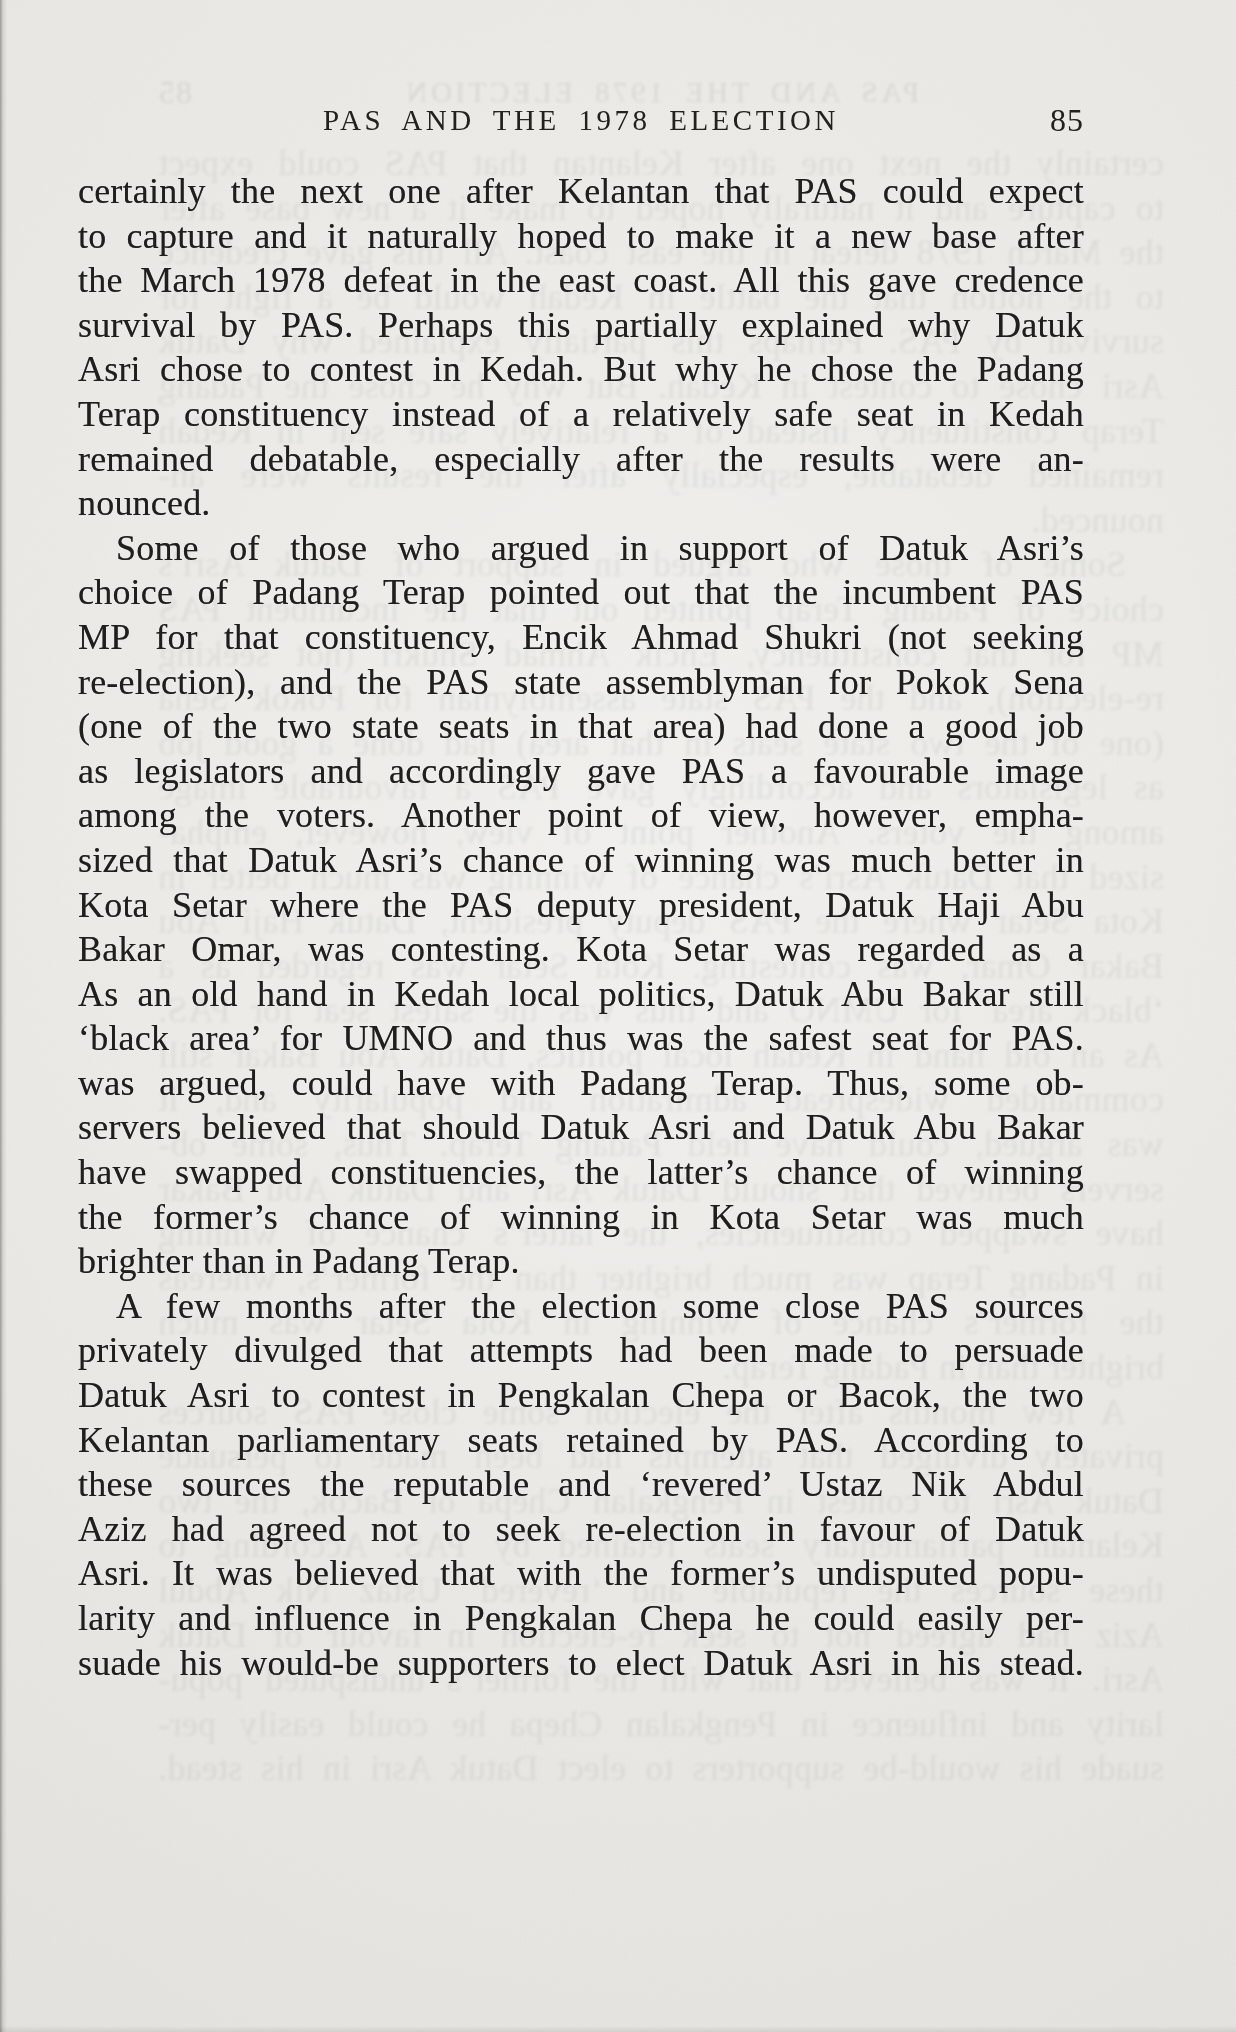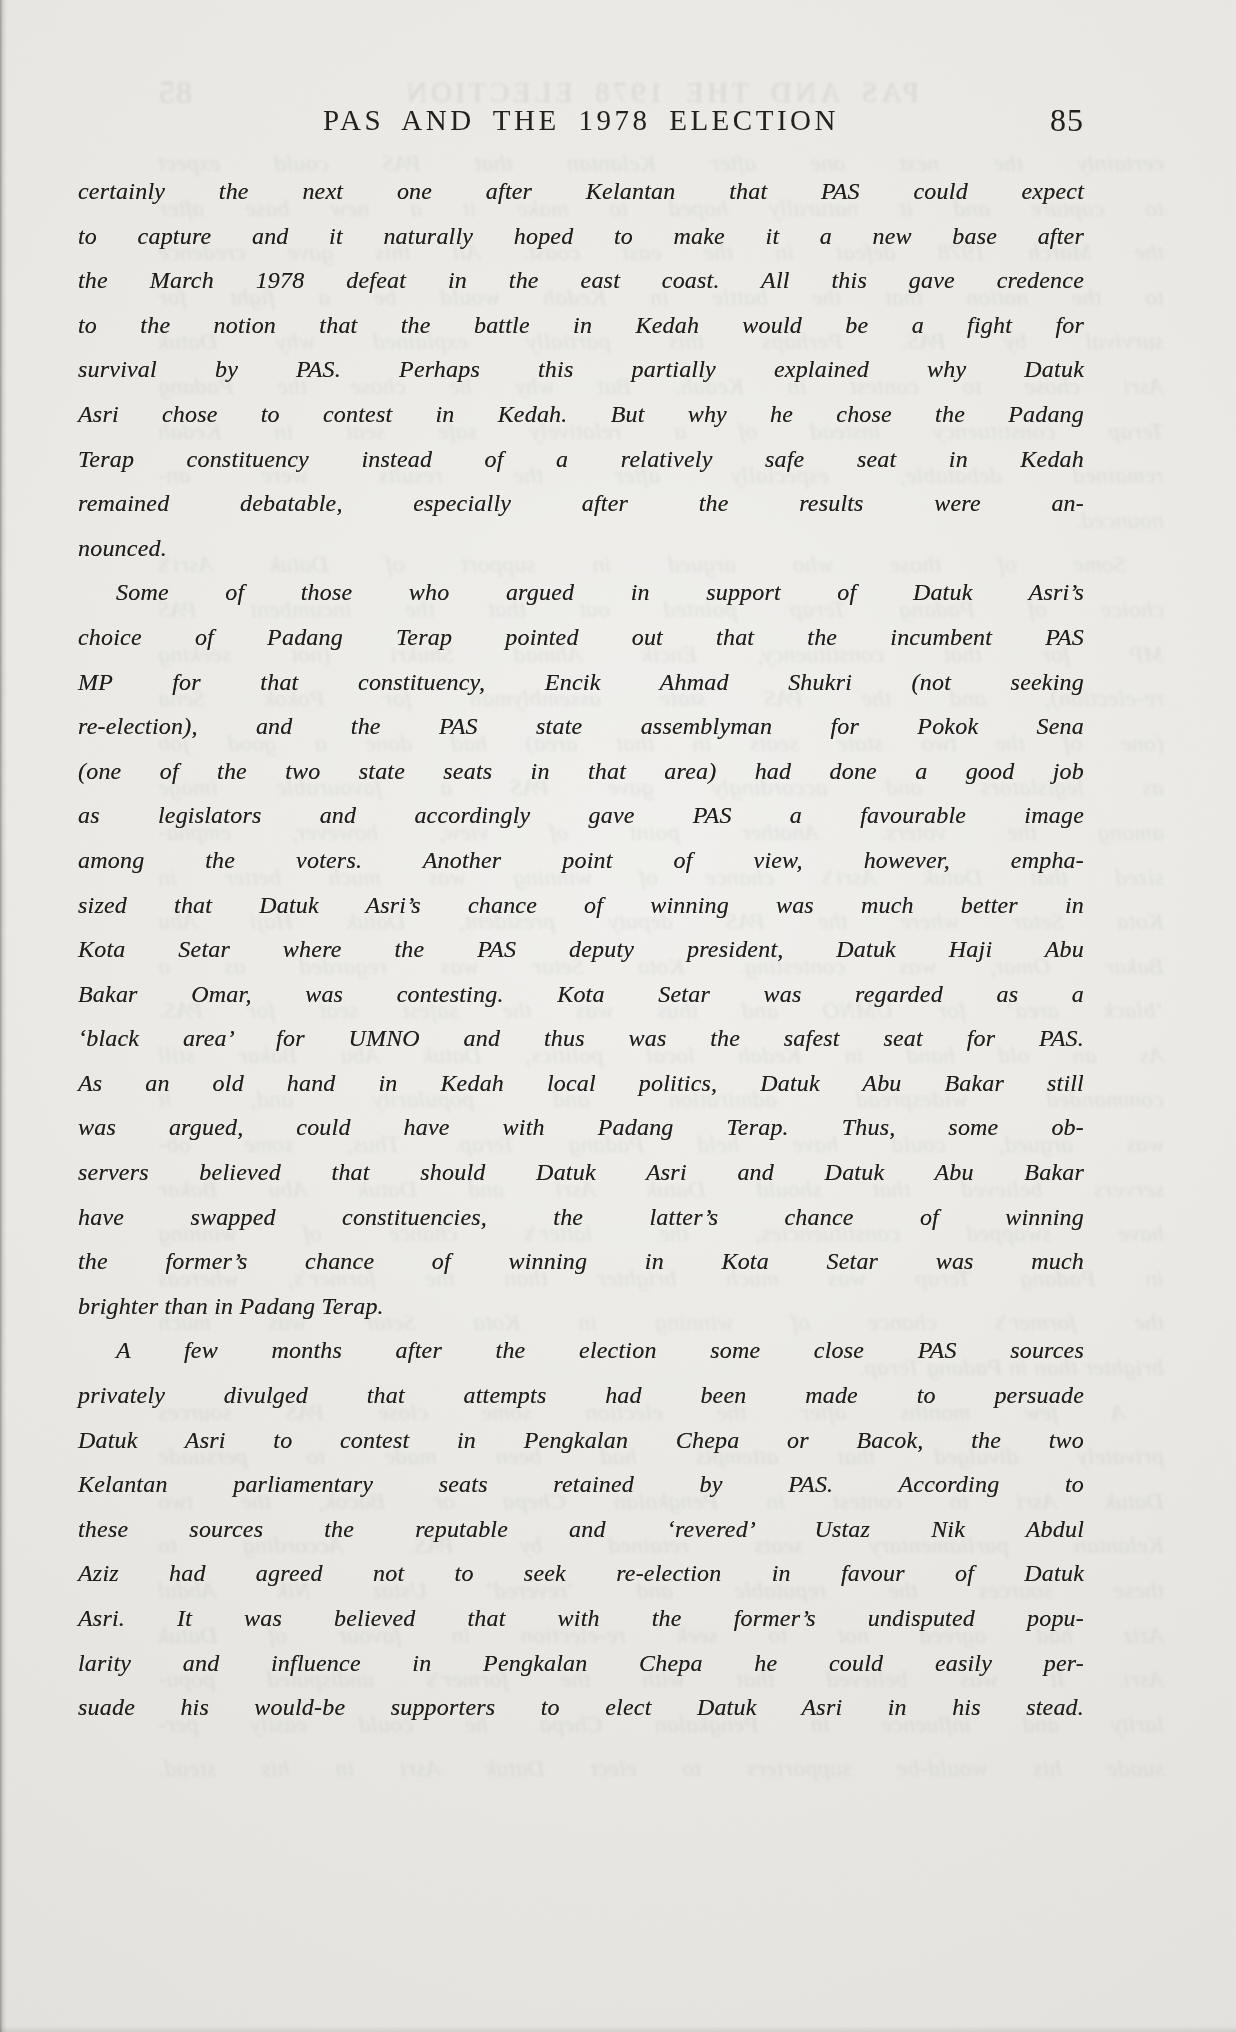--- a/index.html
+++ b/index.html
@@ -59,26 +59,25 @@
     top: -2px;
     font-size: 32px;
     letter-spacing: 1px;
     color: #21201d;
   }
   .text-block {
     position: absolute;
     top: 169px;
     left: 78px;
     width: 1006px;
-    font-size: 24px;
+    font-size: 36px;
     line-height: 44.6px;
     color: #1e1d1b;
     letter-spacing: 0.2px;
     text-shadow: 0 0 0.5px rgba(20,20,18,0.55);
-    font-style: italic;
   }
   .para { margin: 0; padding: 0; }
   .line {
     text-align: justify;
     text-align-last: justify;
     white-space: normal;
   }
   .line.end { text-align-last: left; }
   .line.ind { text-indent: 38px; }
   
@@ -171,40 +170,39 @@
     <div class="running-header">
       <div class="running-title">PAS AND THE 1978 ELECTION</div>
       <div class="running-pagenum">85</div>
     </div>
 
     <div class="text-block" id="text-block">
       <div class="para">
         <div class="line">certainly the next one after Kelantan that PAS could expect</div>
         <div class="line">to capture and it naturally hoped to make it a new base after</div>
         <div class="line">the March 1978 defeat in the east coast. All this gave credence</div>
-        <div class="line">to the notion that the battle in Kedah would be a fight for</div>
         <div class="line">survival by PAS. Perhaps this partially explained why Datuk</div>
         <div class="line">Asri chose to contest in Kedah. But why he chose the Padang</div>
         <div class="line">Terap constituency instead of a relatively safe seat in Kedah</div>
         <div class="line">remained debatable, especially after the results were an-</div>
         <div class="line end">nounced.</div>
       </div>
       <div class="para">
         <div class="line ind">Some of those who argued in support of Datuk Asri’s</div>
         <div class="line">choice of Padang Terap pointed out that the incumbent PAS</div>
         <div class="line">MP for that constituency, Encik Ahmad Shukri (not seeking</div>
         <div class="line">re-election), and the PAS state assemblyman for Pokok Sena</div>
         <div class="line">(one of the two state seats in that area) had done a good job</div>
         <div class="line">as legislators and accordingly gave PAS a favourable image</div>
         <div class="line">among the voters. Another point of view, however, empha-</div>
         <div class="line">sized that Datuk Asri’s chance of winning was much better in</div>
         <div class="line">Kota Setar where the PAS deputy president, Datuk Haji Abu</div>
         <div class="line">Bakar Omar, was contesting. Kota Setar was regarded as a</div>
+        <div class="line">As an old hand in Kedah local politics, Datuk Abu Bakar still</div>
         <div class="line">‘black area’ for UMNO and thus was the safest seat for PAS.</div>
-        <div class="line">As an old hand in Kedah local politics, Datuk Abu Bakar still</div>
         <div class="line">was argued, could have with Padang Terap. Thus, some ob-</div>
         <div class="line">servers believed that should Datuk Asri and Datuk Abu Bakar</div>
         <div class="line">have swapped constituencies, the latter’s chance of winning</div>
         <div class="line">the former’s chance of winning in Kota Setar was much</div>
         <div class="line end">brighter than in Padang Terap.</div>
       </div>
       <div class="para">
         <div class="line ind">A few months after the election some close PAS sources</div>
         <div class="line">privately divulged that attempts had been made to persuade</div>
         <div class="line">Datuk Asri to contest in Pengkalan Chepa or Bacok, the two</div>

